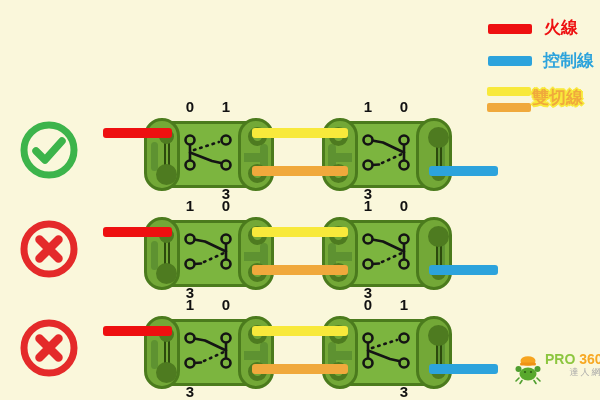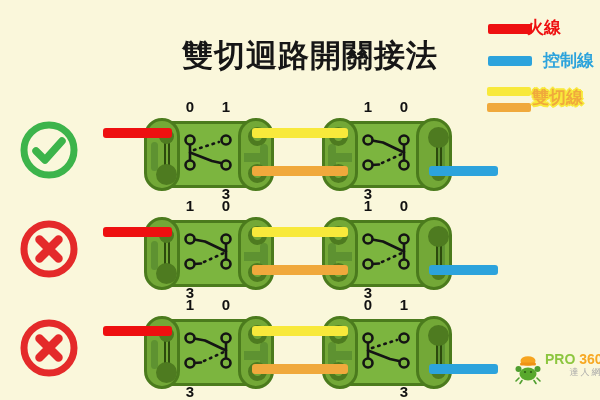--- a/index.html
+++ b/index.html
@@ -67,25 +67,24 @@
   .wm-line1{font-size:14px;font-weight:bold;line-height:1;white-space:nowrap}
   .wm-pro{color:var(--c-brand-green)}
   .wm-360{color:var(--c-brand-orange)}
   .wm-sub{font-size:9px;color:var(--c-brand-gray);letter-spacing:2px;text-align:right;margin-top:2px;line-height:1}
 </style>
 </head>
 <body>
 
 <div id="canvas">
 
-  <h1 class="title">雙切迴路開關接法</h1>
 
   <div class="legend">
     <i class="legend-bar" style="left:488px;top:24px;background:var(--c-hot)"></i>
-    <span class="legend-label" style="left:527px;top:19px;color:var(--c-hot)">火線</span>
+    <span class="legend-label" style="left:544px;top:19px;color:var(--c-hot)">火線</span>
     <i class="legend-bar" style="left:488px;top:56px;background:var(--c-control)"></i>
     <span class="legend-label" style="left:543px;top:52px;color:var(--c-control)">控制線</span>
     <i class="legend-bar" style="left:487px;top:87px;height:9px;background:var(--c-traveler-top)"></i>
     <i class="legend-bar" style="left:487px;top:103px;height:9px;background:var(--c-traveler-bottom)"></i>
     <span class="legend-label traveler" style="left:532px;top:89px;color:var(--c-traveler-bottom)">雙切線</span>
   </div>
 
   <div id="rows-host">
       <div class="row" style="top:118px">
      <div class="mark">

